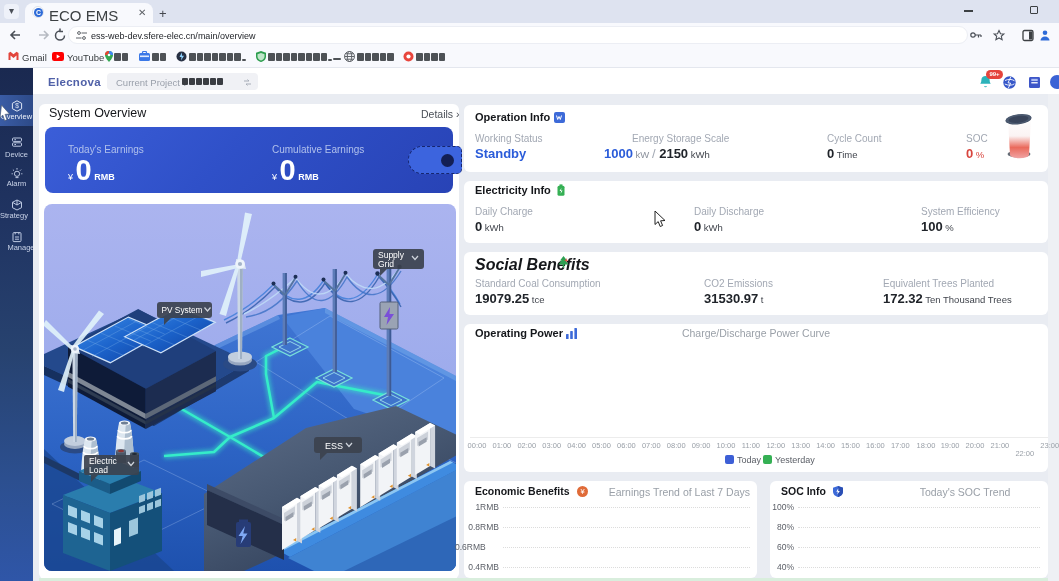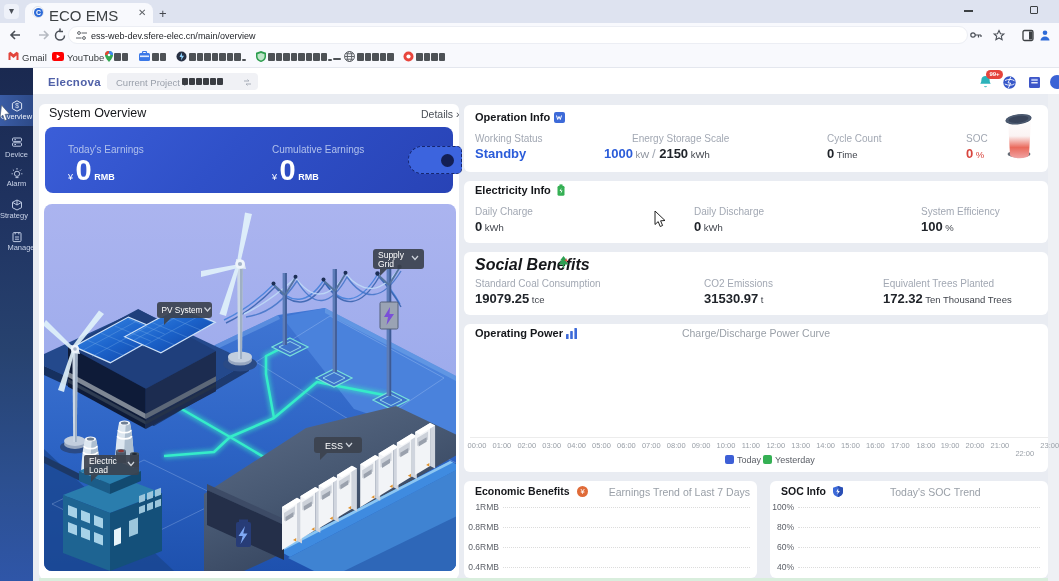--- a/index.html
+++ b/index.html
@@ -594,34 +594,34 @@
 <div class="abs" style="left:775px;top:455px;font-size:9px;color:#5a5e66;">Yesterday</div>
 
 <div class="abs" style="left:475px;top:485px;font-size:10.5px;font-weight:bold;color:#15171b;">Economic Benefits</div>
 <svg class="abs" style="left:577px;top:486px;" width="11" height="11" viewBox="0 0 11 11">
     <circle cx="5.5" cy="5.5" r="5.5" fill="#e06b38"></circle>
     <text x="5.5" y="8.2" font-size="7.5" fill="#fff" text-anchor="middle" font-family="Liberation Sans">¥</text>
   </svg>
 <div class="abs" style="left:600px;top:486px;width:150px;text-align:right;font-size:10.5px;color:#9aa0a8;">Earnings Trend of Last 7 Days</div>
 <div class="abs" style="left:455px;top:502px;width:44px;text-align:right;font-size:8.5px;color:#5a5e66;">1RMB</div>
 <div class="abs" style="left:455px;top:522px;width:44px;text-align:right;font-size:8.5px;color:#5a5e66;">0.8RMB</div>
-<div class="abs" style="left:455px;top:542px;width:44px;text-align:right;font-size:8.5px;color:#5a5e66;">0.6RMB</div>
+<div class="abs" style="left:455px;top:542px;width:44px;text-align:left;font-size:8.5px;color:#5a5e66;">0.6RMB</div>
 <div class="abs" style="left:455px;top:562px;width:44px;text-align:right;font-size:8.5px;color:#5a5e66;">0.4RMB</div>
 <div class="abs" style="left:503px;top:507px;width:247px;height:1px;border-top:1px dotted #dcdcdc;"></div>
 <div class="abs" style="left:503px;top:527px;width:247px;height:1px;border-top:1px dotted #dcdcdc;"></div>
 <div class="abs" style="left:503px;top:547px;width:247px;height:1px;border-top:1px dotted #dcdcdc;"></div>
 <div class="abs" style="left:503px;top:567px;width:247px;height:1px;border-top:1px dotted #dcdcdc;"></div>
 
 <div class="abs" style="left:781px;top:485px;font-size:10.5px;font-weight:bold;color:#15171b;">SOC Info</div>
 <svg class="abs" style="left:833px;top:486px;" width="10" height="11" viewBox="0 0 10 11">
     <path d="M5 0 L10 1.8 V5.5 C10 8.5 7.5 10.4 5 11 C2.5 10.4 0 8.5 0 5.5 V1.8z" fill="#3d6ad8"></path>
     <path d="M5 0 L10 1.8 V5.5 C10 8.5 7.5 10.4 5 11z" fill="#2b4fb4"></path>
     <path d="M5.3 2.2 L3.3 5.7 h1.5 L4.3 8.6 L6.8 4.9 H5.2z" fill="#fff"></path>
   </svg>
-<div class="abs" style="left:890px;top:486px;width:150px;text-align:left;font-size:10.5px;color:#9aa0a8;">Today's SOC Trend</div>
+<div class="abs" style="left:890px;top:486px;width:150px;text-align:center;font-size:10.5px;color:#9aa0a8;">Today's SOC Trend</div>
 <div class="abs" style="left:758px;top:502px;width:36px;text-align:right;font-size:8.5px;color:#5a5e66;">100%</div>
 <div class="abs" style="left:758px;top:522px;width:36px;text-align:right;font-size:8.5px;color:#5a5e66;">80%</div>
 <div class="abs" style="left:758px;top:542px;width:36px;text-align:right;font-size:8.5px;color:#5a5e66;">60%</div>
 <div class="abs" style="left:758px;top:562px;width:36px;text-align:right;font-size:8.5px;color:#5a5e66;">40%</div>
 <div class="abs" style="left:798px;top:507px;width:242px;height:1px;border-top:1px dotted #dcdcdc;"></div>
 <div class="abs" style="left:798px;top:527px;width:242px;height:1px;border-top:1px dotted #dcdcdc;"></div>
 <div class="abs" style="left:798px;top:547px;width:242px;height:1px;border-top:1px dotted #dcdcdc;"></div>
 <div class="abs" style="left:798px;top:567px;width:242px;height:1px;border-top:1px dotted #dcdcdc;"></div>
 
 <svg class="abs" style="left:654px;top:211px;" width="12" height="17" viewBox="0 0 12 17">

